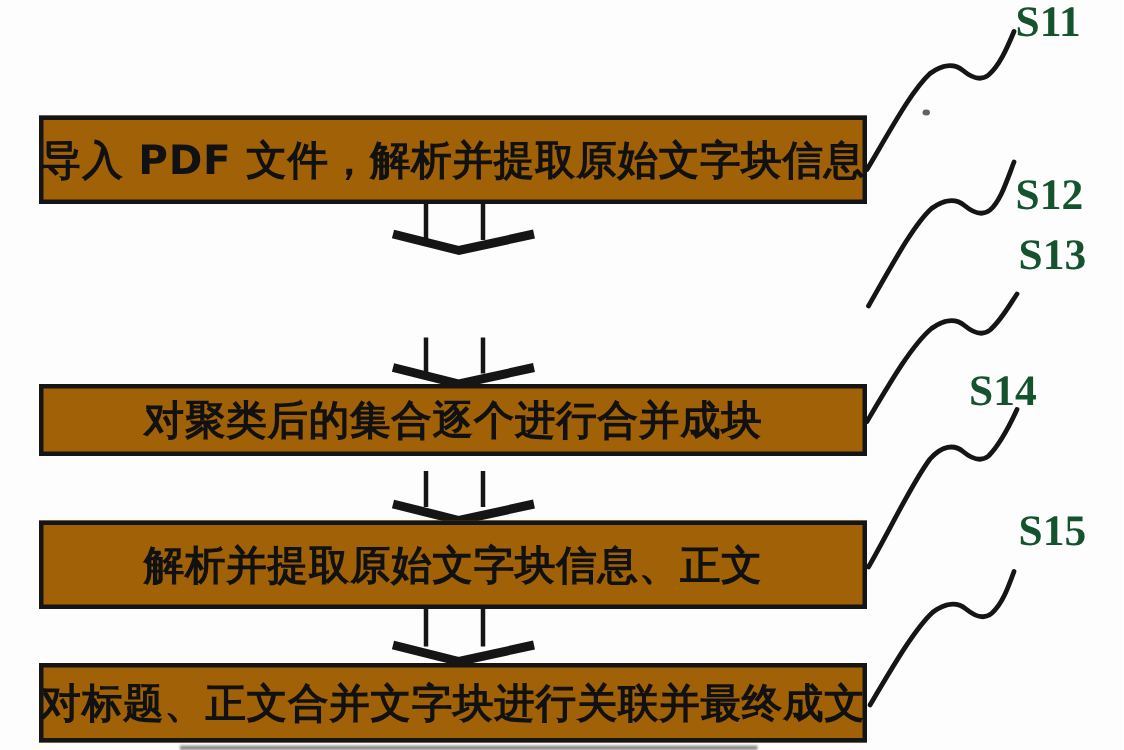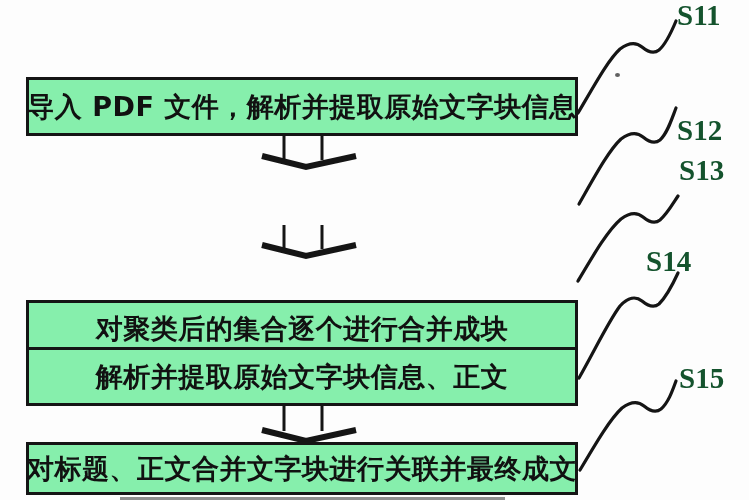--- a/index.html
+++ b/index.html
@@ -14,51 +14,51 @@
     background: #fdfdfd;
     overflow: hidden;
     font-family: "DejaVu Sans", "Liberation Sans", sans-serif;
   }
   .flow-box {
     position: absolute;
     left: 26px;
     width: 552px;
     box-sizing: border-box;
     border: 3px solid #151515;
-    background: #86efac;
+    background: #a16207;
     display: flex;
     align-items: center;
     justify-content: center;
     color: #111111;
     font-weight: 700;
     font-size: 27px;
     letter-spacing: 0.5px;
     white-space: nowrap;
     z-index: 2;
   }
   .flow-box span { display: inline-block; }
   #box-1 { top: 77px;  height: 59px; }
   #box-2 { top: 167px; height: 58px; }
-  #box-3 { top: 256px; height: 58px; margin-top: 44px; }
+  #box-3 { top: 256px; height: 48px; }
   #box-4 { top: 347px; height: 59px; }
   #box-5 { top: 442px; height: 53px; }
   .step-tag {
     position: absolute;
     color: #14532d;
     font-family: "Liberation Serif", "DejaVu Serif", serif;
     font-weight: 700;
     font-size: 29px;
     line-height: 1;
     z-index: 2;
   }
   #tag-1 { left: 677px; top: 1px; }
   #tag-2 { left: 677px; top: 80px; margin-top: 36px; }
   #tag-3 { left: 679px; top: 156px; }
   #tag-4 { left: 646px; top: 247px; }
-  #tag-5 { left: 679px; top: 364px; }
+  #tag-5 { left: 679px; top: 340px; }
   #diagram-svg {
     position: absolute;
     left: 0; top: 0;
     z-index: 1;
   }
   .shaft { stroke: #151515; stroke-width: 3; fill: none; }
   .head  { stroke: #151515; stroke-width: 6; fill: none; stroke-linejoin: miter; stroke-linecap: butt; }
   .leader { stroke: #151515; stroke-width: 3.2; fill: none; stroke-linecap: round; }
   #bottom-smear {
     position: absolute;

